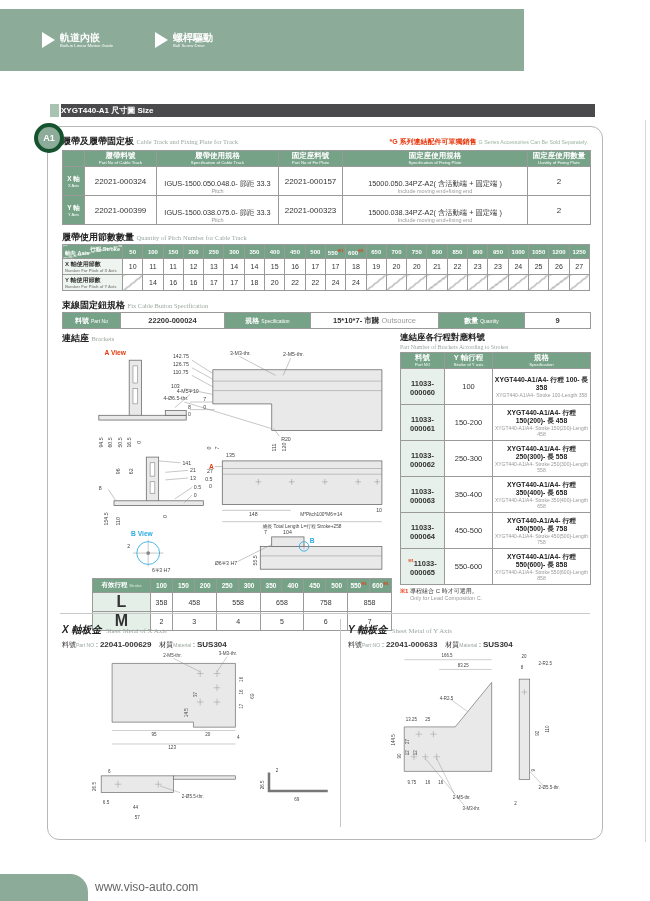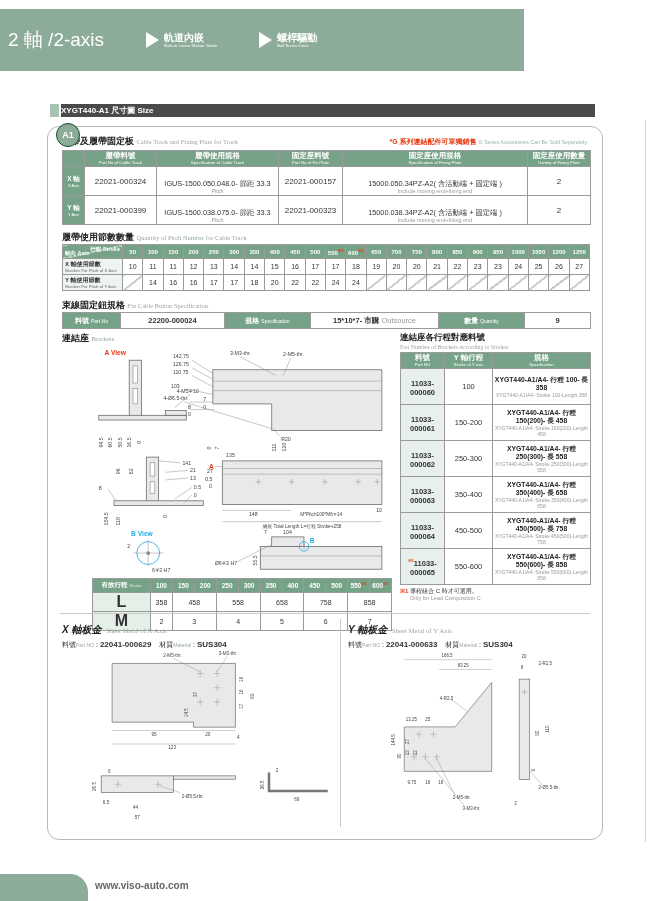--- a/index.html
+++ b/index.html
@@ -17,22 +17,22 @@
   .feat .zh{color:#fff;font-weight:bold;font-size:10px;line-height:11px;display:block;}
   .feat .en{color:#fff;font-size:4.3px;display:block;line-height:6px;}
   
   .secbar{position:absolute;left:50px;top:104px;display:flex;height:13px;}
   .secbar .sq{width:9px;height:13px;background:#a9c3b2;margin-right:2px;}
   .secbar .bar{width:534px;background:#4a4a4d;color:#fff;font-size:8px;font-weight:bold;
                line-height:13px;padding-left:0;}
   
   .panel{position:absolute;left:47px;top:126px;width:556px;height:714px;
          border:1.5px solid #b7b7b7;border-radius:12px;box-sizing:border-box;}
-  .badge{position:absolute;left:56px;top:123px;width:22px;height:22px;border-radius:50%;
-         background:#8cab98;border:1px solid #14532d;color:#fff;font-size:9px;font-weight:bold;
+  .badge{position:absolute;left:34px;top:123px;width:22px;height:22px;border-radius:50%;
+         background:#8cab98;border:4px solid #14532d;color:#fff;font-size:9px;font-weight:bold;
          display:flex;align-items:center;justify-content:center;z-index:3;}
   .ttl{font-size:9px;font-weight:bold;color:#222;}
   .ttl .en{font-weight:normal;font-size:6.5px;color:#9aa89e;font-family:"Liberation Serif",serif;}
   .rednote{font-size:7px;font-weight:bold;color:#e8380d;}
   .rednote .en{font-weight:normal;color:#9ab3a3;font-size:5.3px;}
   
   table{border-collapse:collapse;table-layout:fixed;}
   td,th{border:0.8px solid #9a9a9a;text-align:center;vertical-align:middle;padding:0;overflow:hidden;}
   .ghead{background:#76a287;color:#fff;}
   .ghead .zh{font-size:7.5px;font-weight:bold;display:block;line-height:9px;}
@@ -96,28 +96,27 @@
   .dimS{font-size:5px;fill:#444;}
   .red{fill:#e8380d;font-weight:bold;font-size:7px;}
   .blue{fill:#29abe2;font-weight:bold;font-size:7px;}
   .shape{fill:#e9e9e9;stroke:#666;stroke-width:0.8;}
   .lline{stroke:#888;stroke-width:0.5;fill:none;}
   .divider-h{position:absolute;left:12px;right:12px;top:486px;border-top:1px solid #c9c9c9;}
   .divider-v{position:absolute;left:292px;top:492px;height:208px;border-left:1px solid #c9c9c9;}
   
   .foot-green{position:absolute;left:0;top:874px;width:88px;height:27px;background:#8cab98;
               border-top-right-radius:18px;}
-  .foot-url{position:absolute;left:95px;top:880px;font-size:10px;font-weight:bold;color:#666;}
+  .foot-url{position:absolute;left:95px;top:880px;font-size:12px;font-weight:normal;color:#666;}
   .edge{position:absolute;right:4px;top:120px;height:722px;border-right:1px solid #d7d7d7;}
 </style>
 </head>
 <body>
 
 <div class="hdr">
-  <span class="axis">2 軸 /2-axis</span>
   <div class="feat">
     <span class="tri"></span>
     <span>
       <span class="zh">軌道內嵌</span>
       <span class="en">Built-in Linear Motion Guide</span>
     </span>
   </div>
   <div class="feat">
     <span class="tri"></span>
     <span>

